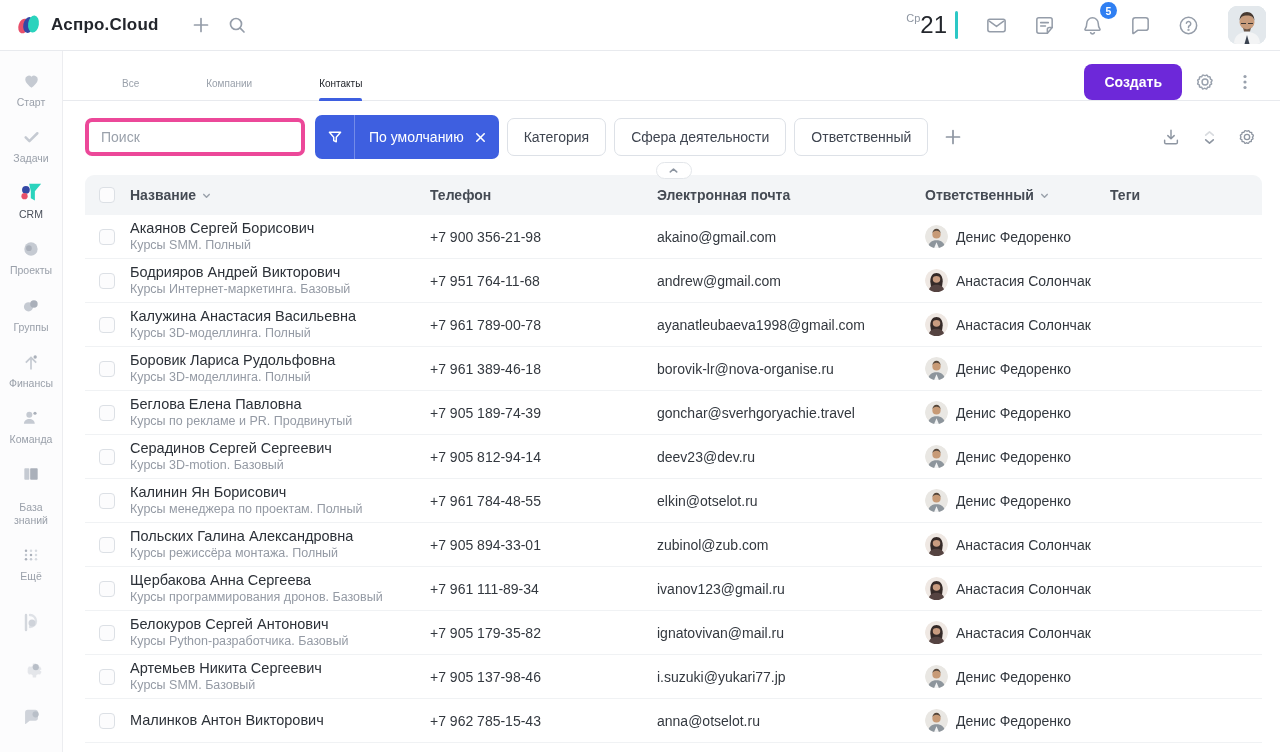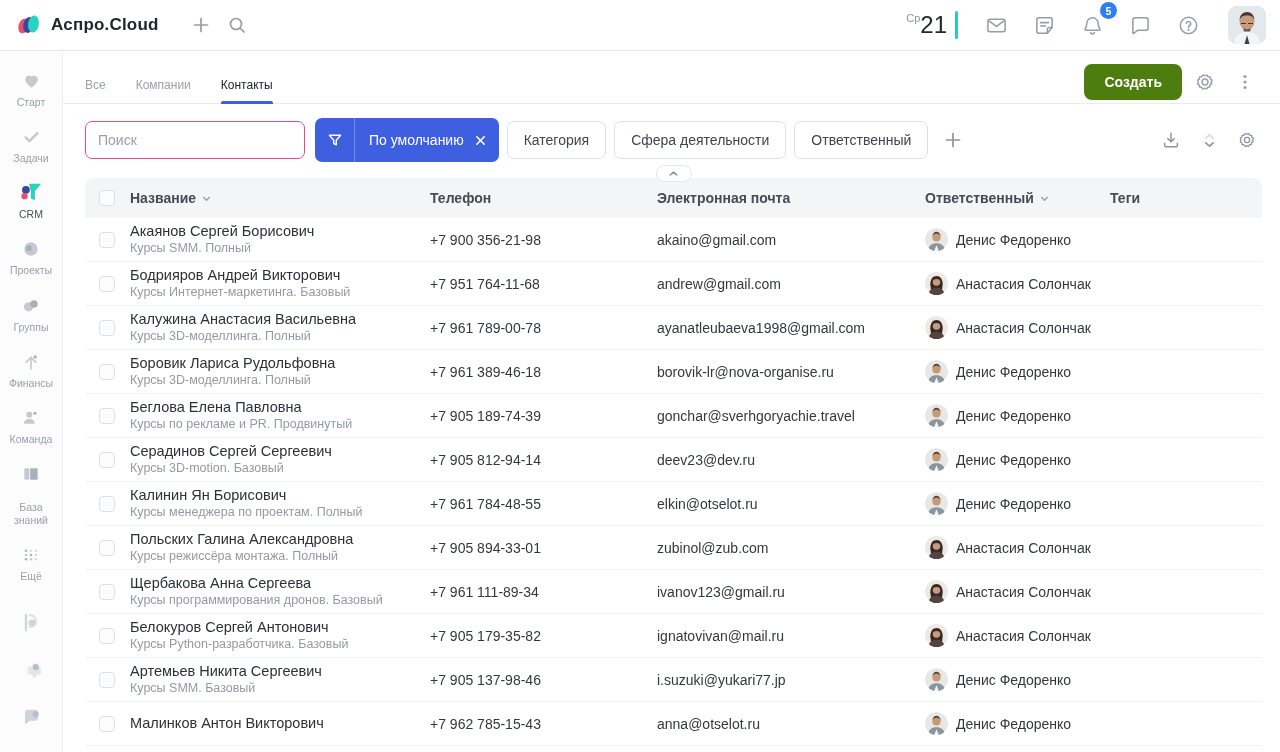--- a/index.html
+++ b/index.html
@@ -42,28 +42,28 @@
   
   .main { position:absolute; top:51px; left:63px; right:0; bottom:0; background:#fff; }
   .page-head { padding:14px 18px 0 22px; border-bottom:1px solid #e8eaee; position:relative; }
   .page-title { font-size:26px; font-weight:700; color:#24272e; letter-spacing:.2px; }
   .head-actions { position:absolute; top:13px; right:18px; display:flex; align-items:center; gap:6px; }
   .btn-create { height:36px; padding:0 20px; border:none; border-radius:8px; color:#fff;
     font-size:14px; font-weight:600; font-family:inherit; cursor:pointer; }
   .ha-icon { width:34px; height:34px; display:flex; align-items:center; justify-content:center;
     color:#99a1ad; cursor:pointer; }
   .tabs { display:flex; gap:30px; margin-top:13px; }
-  .tab { font-size:12px; color:#9aa1ab; padding-bottom:11px; cursor:pointer; position:relative; }
+  .tab { font-size:10px; color:#9aa1ab; padding-bottom:11px; cursor:pointer; position:relative;margin-left:37px; }
   .tab.active { color:#23262c; font-weight:500; }
   .tab.active::after { content:""; position:absolute; left:0; right:0; bottom:-1px; height:3px;
     border-radius:2px 2px 0 0; background:var(--accent); }
 
   
   .filterbar { display:flex; align-items:center; gap:8px; padding:14px 18px 10px 22px; }
-  .search-box { width:220px; height:38px; border:1px solid #ec4899; border-radius:7px;
+  .search-box { width:220px; height:38px; border:4px solid #ec4899; border-radius:7px;
     padding:0 12px; font-size:14px; font-family:inherit; color:#3c424c; outline:none; }
   .search-box::placeholder { color:#9aa1ab; }
   .chip { display:flex; align-items:center; height:44px; border-radius:7px; overflow:hidden;
     color:#fff; cursor:pointer; margin-left:2px; }
   .chip-funnel { width:40px; height:100%; display:flex; align-items:center; justify-content:center;
     border-right:1px solid rgba(255,255,255,.28); }
   .chip-label { padding:0 8px 0 14px; font-size:14px; font-weight:500; }
   .chip-x { padding:0 12px 0 2px; font-size:14px; display:flex; align-items:center; }
   .fbtn { height:38px; padding:0 16px; background:#fff; border:1px solid #dde1e7; border-radius:7px;
     font-size:14px; color:#3f4550; font-family:inherit; cursor:pointer; white-space:nowrap; }
@@ -291,21 +291,21 @@
             <circle cx="16.5" cy="8" r="3.4" fill="#b9bfc8"></circle>
           </svg>
         </span>
       </div>
   </aside>
 
   <main class="main">
 
     <div class="page-head">
       <div class="head-actions">
-        <button class="btn-create" style="background: #4d7c0f;">Создать</button>
+        <button class="btn-create" style="background: #6d28d9;">Создать</button>
         <span class="ha-icon">
           <svg width="22" height="22" viewBox="0 0 24 24" fill="none" stroke="currentColor" stroke-width="1.6" stroke-linecap="round" stroke-linejoin="round">
               <circle cx="12" cy="12" r="3.2"></circle>
               <path d="M19 12c0-.5.9-1.6.7-2.1-.2-.6-1.6-.7-1.9-1.2-.3-.5.2-1.8-.2-2.2-.4-.4-1.7.1-2.2-.2-.5-.3-.6-1.7-1.2-1.9-.5-.2-1.6.7-2.1.7S10 4.2 9.5 4.4c-.6.2-.7 1.6-1.2 1.9-.5.3-1.8-.2-2.2.2-.4.4.1 1.7-.2 2.2-.3.5-1.7.6-1.9 1.2-.2.5.7 1.6.7 2.1s-.9 1.6-.7 2.1c.2.6 1.6.7 1.9 1.2.3.5-.2 1.8.2 2.2.4.4 1.7-.1 2.2.2.5.3.6 1.7 1.2 1.9.5.2 1.6-.7 2.1-.7s1.6.9 2.1.7c.6-.2.7-1.6 1.2-1.9.5-.3 1.8.2 2.2-.2.4-.4-.1-1.7.2-2.2.3-.5 1.7-.6 1.9-1.2.2-.5-.7-1.6-.7-2.1Z"></path>
             </svg>
         </span>
         <span class="ha-icon">
           <svg width="18" height="18" viewBox="0 0 18 18" fill="currentColor">
               <circle cx="9" cy="3.5" r="1.6"></circle>
               <circle cx="9" cy="9" r="1.6"></circle>

